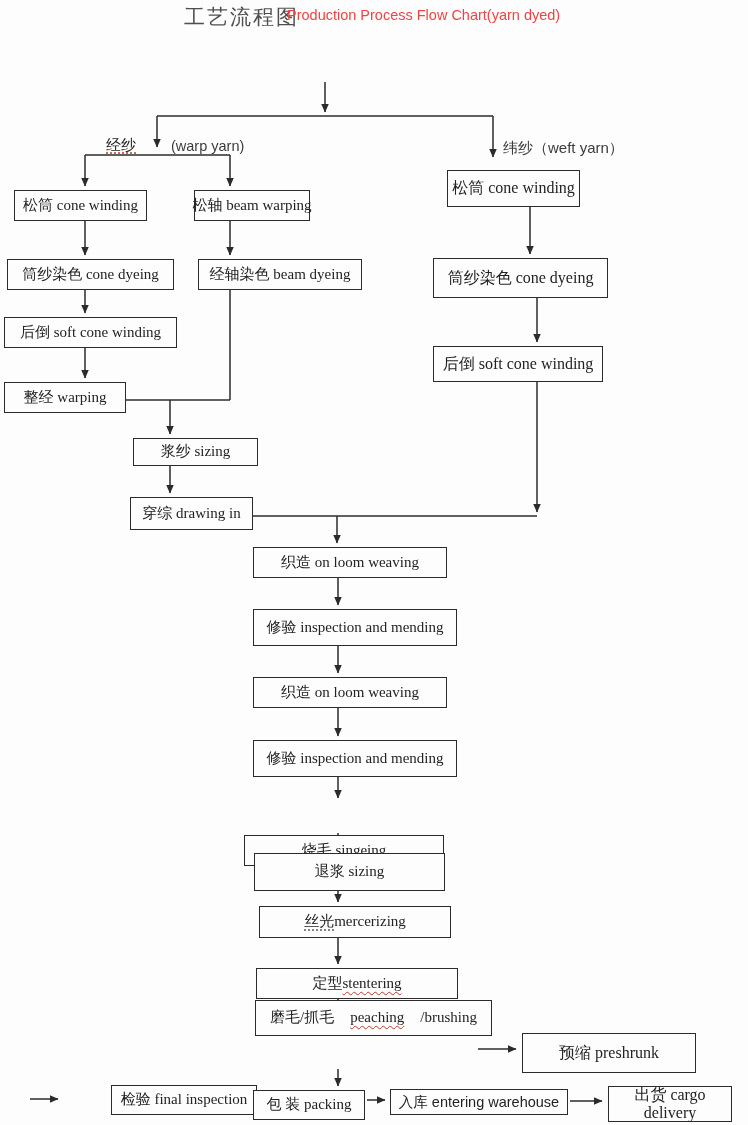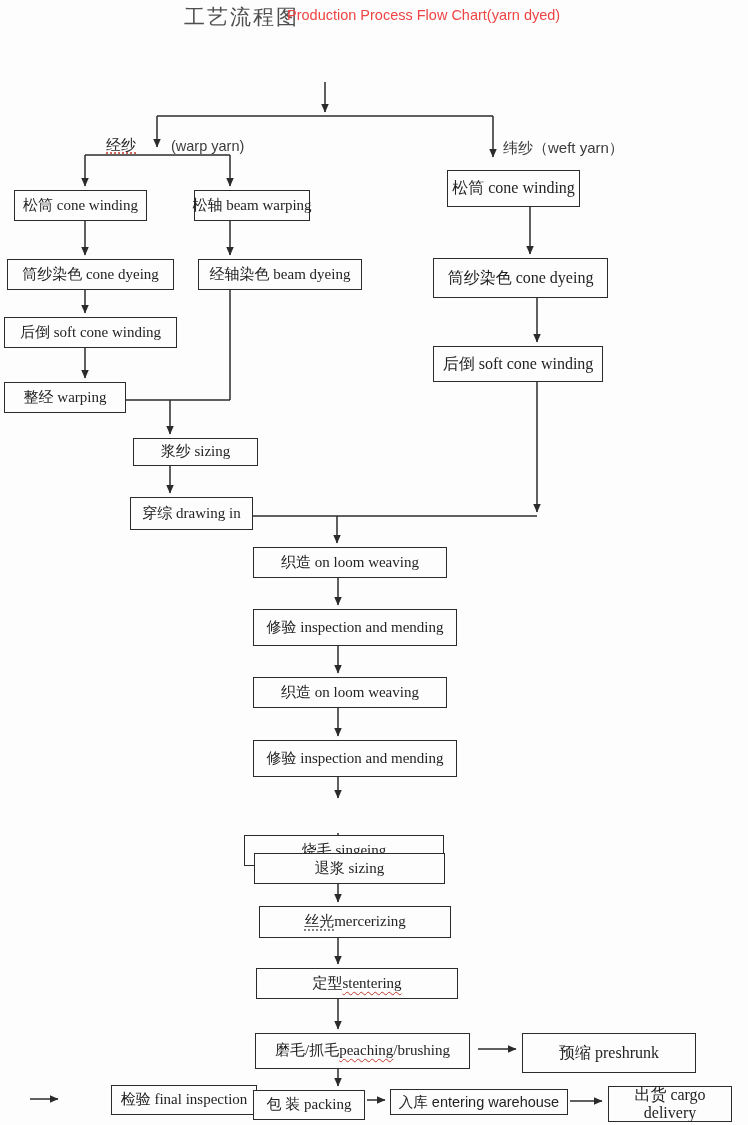--- a/index.html
+++ b/index.html
@@ -120,33 +120,33 @@
   <div class="node" style="left:253px;top:547px;width:194px;height:31px;">织造 on loom weaving</div>
 
   <div class="node" style="left:253px;top:609px;width:204px;height:37px;">修验 inspection and mending</div>
 
   <div class="node" style="left:253px;top:677px;width:194px;height:31px;">织造 on loom weaving</div>
 
   <div class="node" style="left:253px;top:740px;width:204px;height:37px;">修验 inspection and mending</div>
 
   <div class="node" style="left:244px;top:802px;width:200px;height:31px;margin-top:33px;">烧毛 singeing</div>
 
-  <div class="node" style="left:254px;top:853px;width:191px;height:31px;">退浆 sizing</div>
+  <div class="node" style="left:254px;top:853px;width:191px;height:38px;">退浆 sizing</div>
 
   <div class="node" style="left:259px;top:906px;width:192px;height:32px;">
       <span class="sp-dot-dark">丝光</span>
       <span>  mercerizing</span>
     </div>
 
   <div class="node" style="left:256px;top:968px;width:202px;height:31px;">
       <span>定型 </span>
       <span class="sp-wavy-red">stentering</span>
     </div>
 
-  <div class="node" style="left:255px;top:1033px;width:215px;height:36px;">
+  <div class="node" style="left:255px;top:1000px;width:237px;height:36px;gap:16px;">
       <span>磨毛/抓毛 </span>
       <span class="sp-wavy-red">peaching</span>
       <span>/brushing</span>
     </div>
 
   <div class="node big" style="left:522px;top:1033px;width:174px;height:40px;">预缩 preshrunk</div>
 
   <div class="node" style="left:76px;top:1085px;width:146px;height:30px;margin-left:35px;">检验 final inspection</div>
 
   <div class="node" style="left:253px;top:1090px;width:112px;height:30px;">包 装 packing</div>

